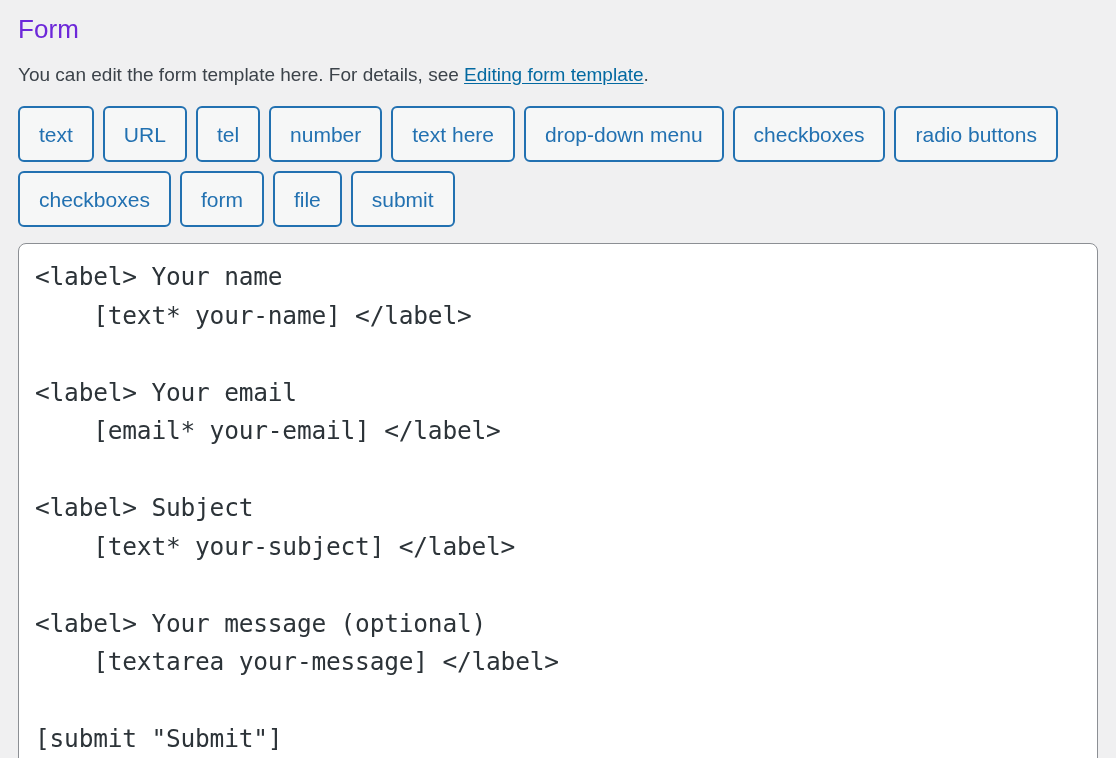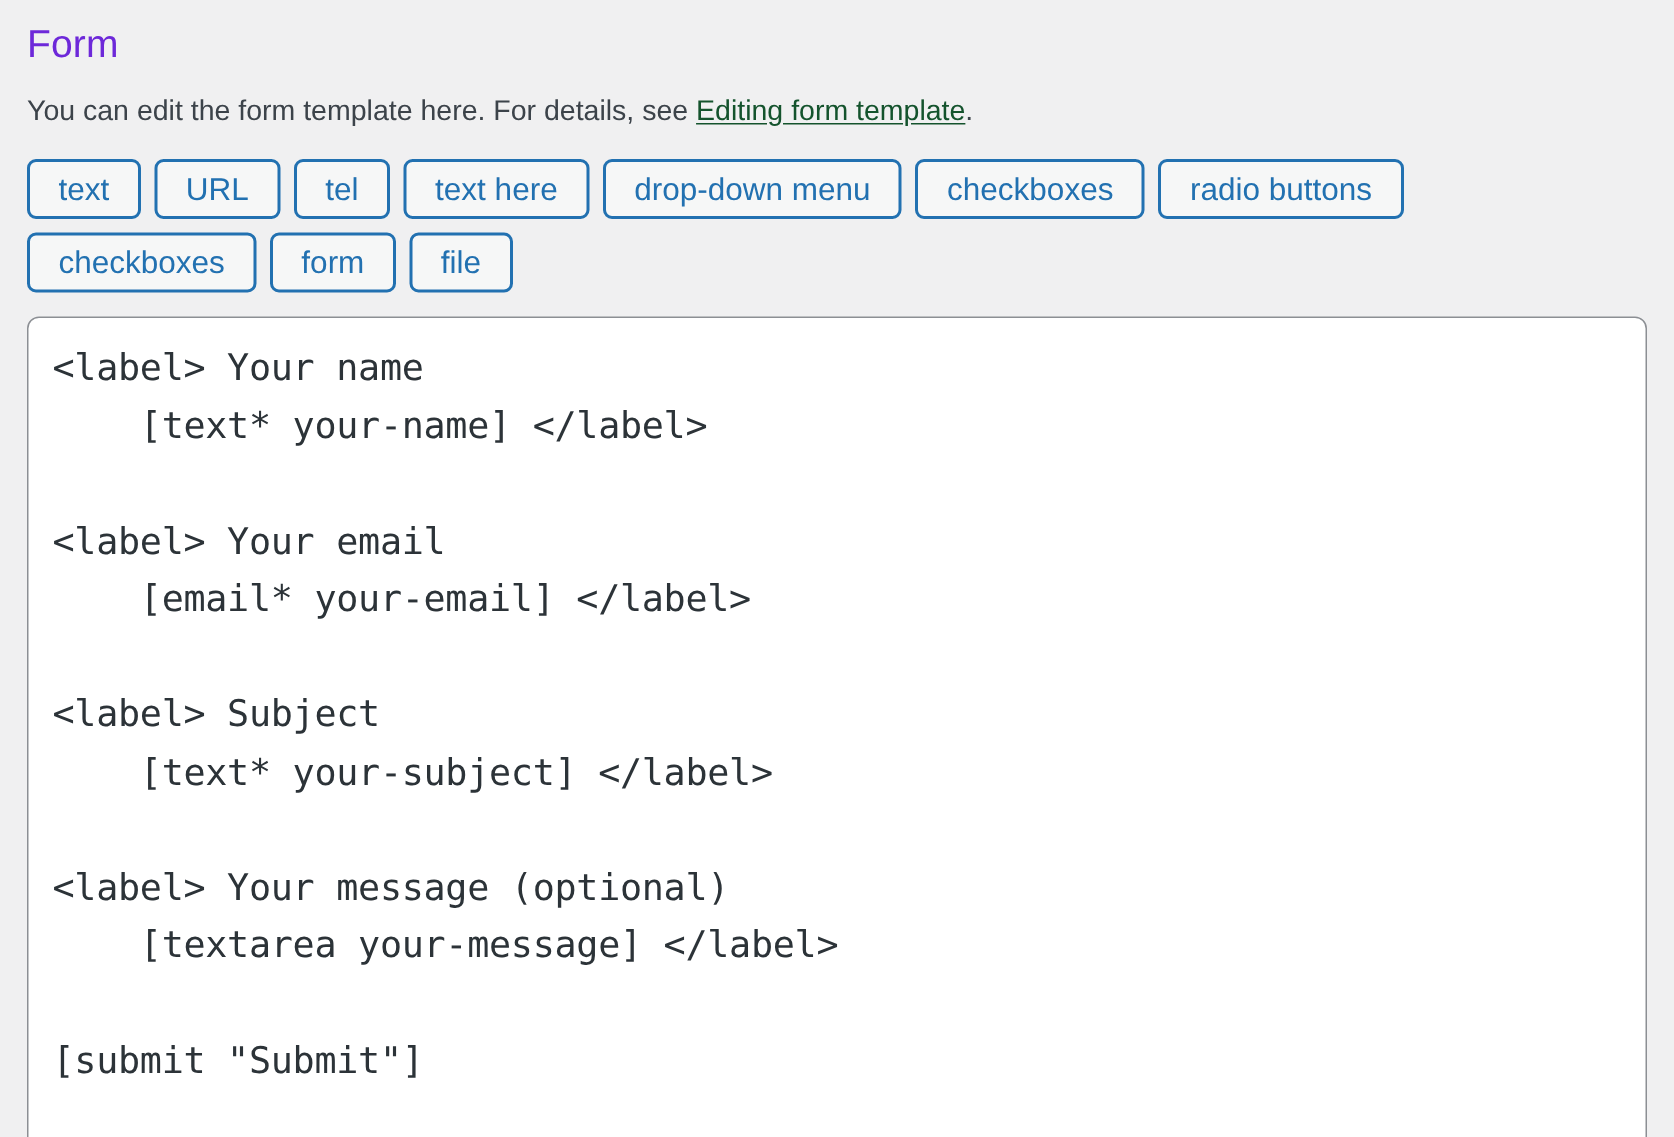--- a/index.html
+++ b/index.html
@@ -34,37 +34,37 @@
 
   
   .form-description {
     margin: 0;
     padding: 16px 0 0 0;
     font-size: 19px;
     line-height: 26px;
     color: #3c434a;
   }
   .form-description a {
-    color: #14532d;
+    color: #0369a1;
     text-underline-offset: 2px;
   }
 
   
   .tag-buttons {
     display: flex;
     flex-wrap: wrap;
     gap: 9px 9px;
     padding: 18px 0 0 0;
     max-width: 1078px;
   }
   .tag-button {
     display: inline-flex;
     align-items: center;
     justify-content: center;
-    height: 40px;
+    height: 56px;
     padding: 0 19px;
     box-sizing: border-box;
     background: #f6f7f7;
     border: 2px solid #2271b1;
     border-radius: 6px;
     color: #2271b1;
     font-family: "Liberation Sans", sans-serif;
     font-size: 21px;
     line-height: 1;
     cursor: pointer;
@@ -105,27 +105,29 @@
   <h1 class="page-title">Form</h1>
 
   <p class="form-description">
     <span>You can edit the form template here. For details, see </span><a href="#">Editing form template</a><span>.</span>
   </p>
 
   <div class="tag-buttons">
     <button class="tag-button" type="button">text</button>
     <button class="tag-button" type="button">URL</button>
     <button class="tag-button" type="button">tel</button>
+    <button class="tag-button" type="button">number</button>
     <button class="tag-button" type="button">text here</button>
     <button class="tag-button" type="button">drop-down menu</button>
     <button class="tag-button" type="button">checkboxes</button>
     <button class="tag-button" type="button">radio buttons</button>
     <button class="tag-button" type="button">checkboxes</button>
     <button class="tag-button" type="button">form</button>
     <button class="tag-button" type="button">file</button>
+    <button class="tag-button" type="button">submit</button>
   </div>
 
   <div class="form-editor-wrap">
     <textarea class="form-editor" spellcheck="false" placeholder="" style="">&lt;label&gt; Your name
     [text* your-name] &lt;/label&gt;
 
 &lt;label&gt; Your email
     [email* your-email] &lt;/label&gt;
 
 &lt;label&gt; Subject

